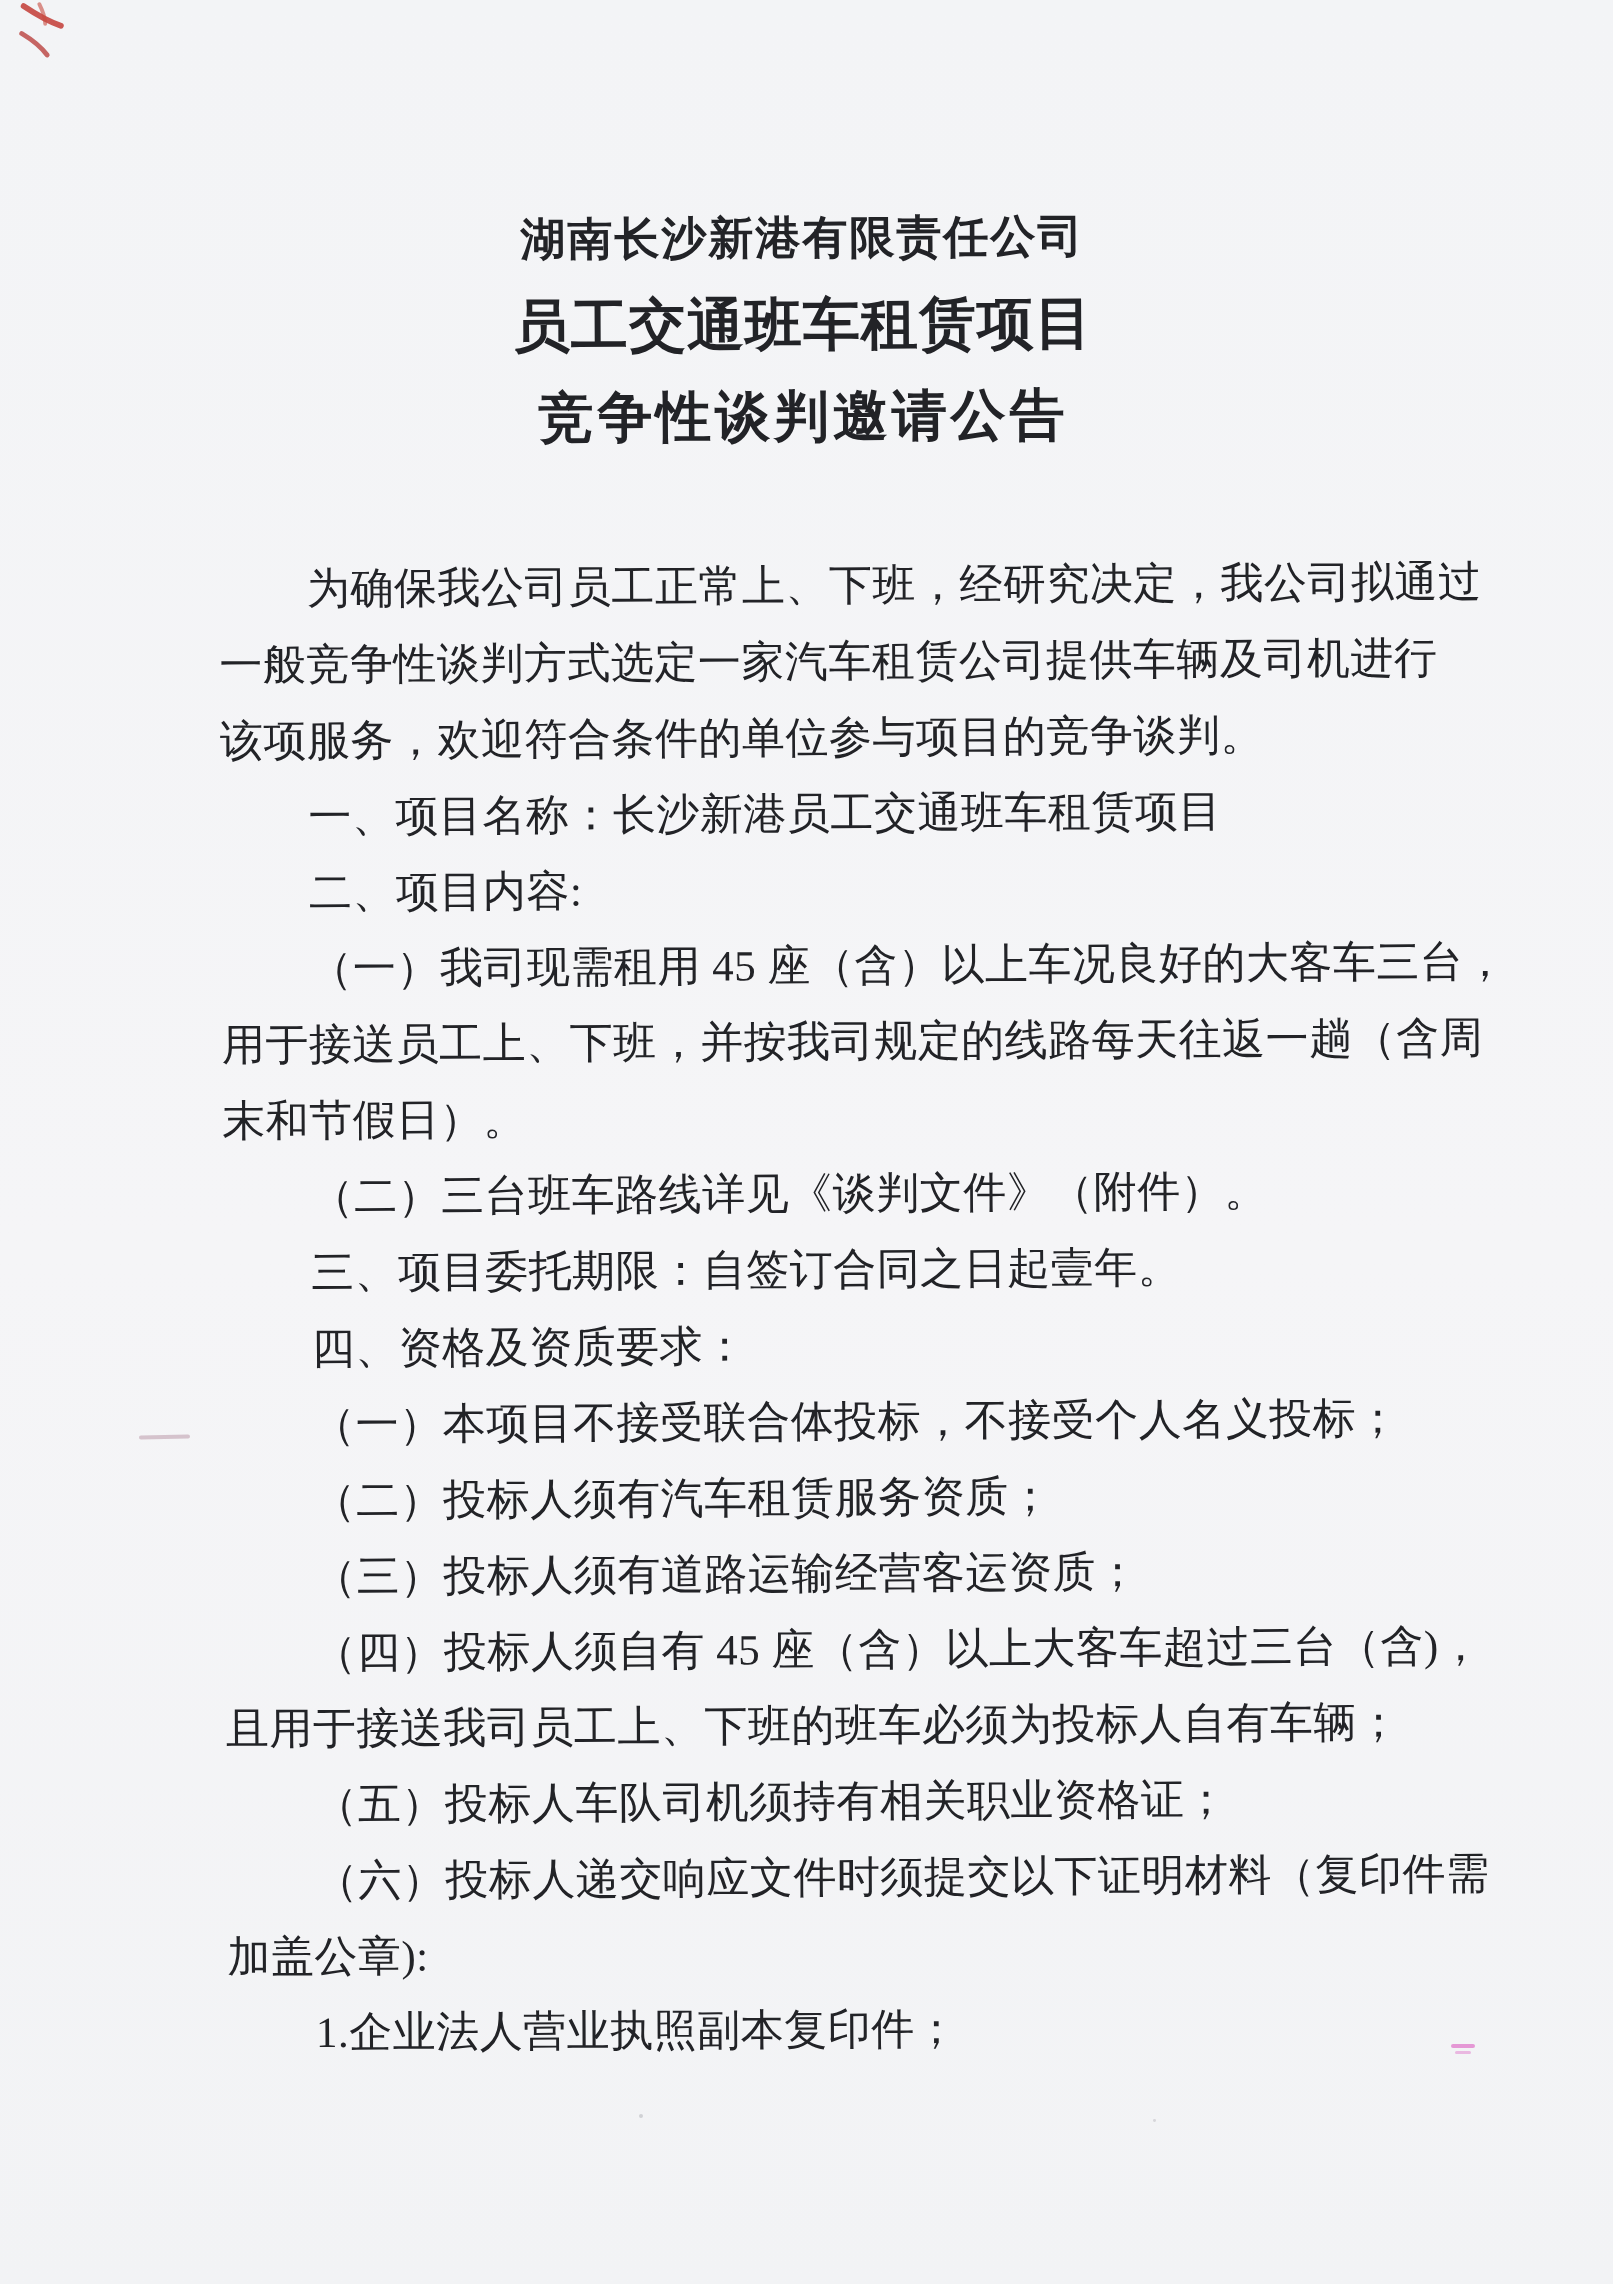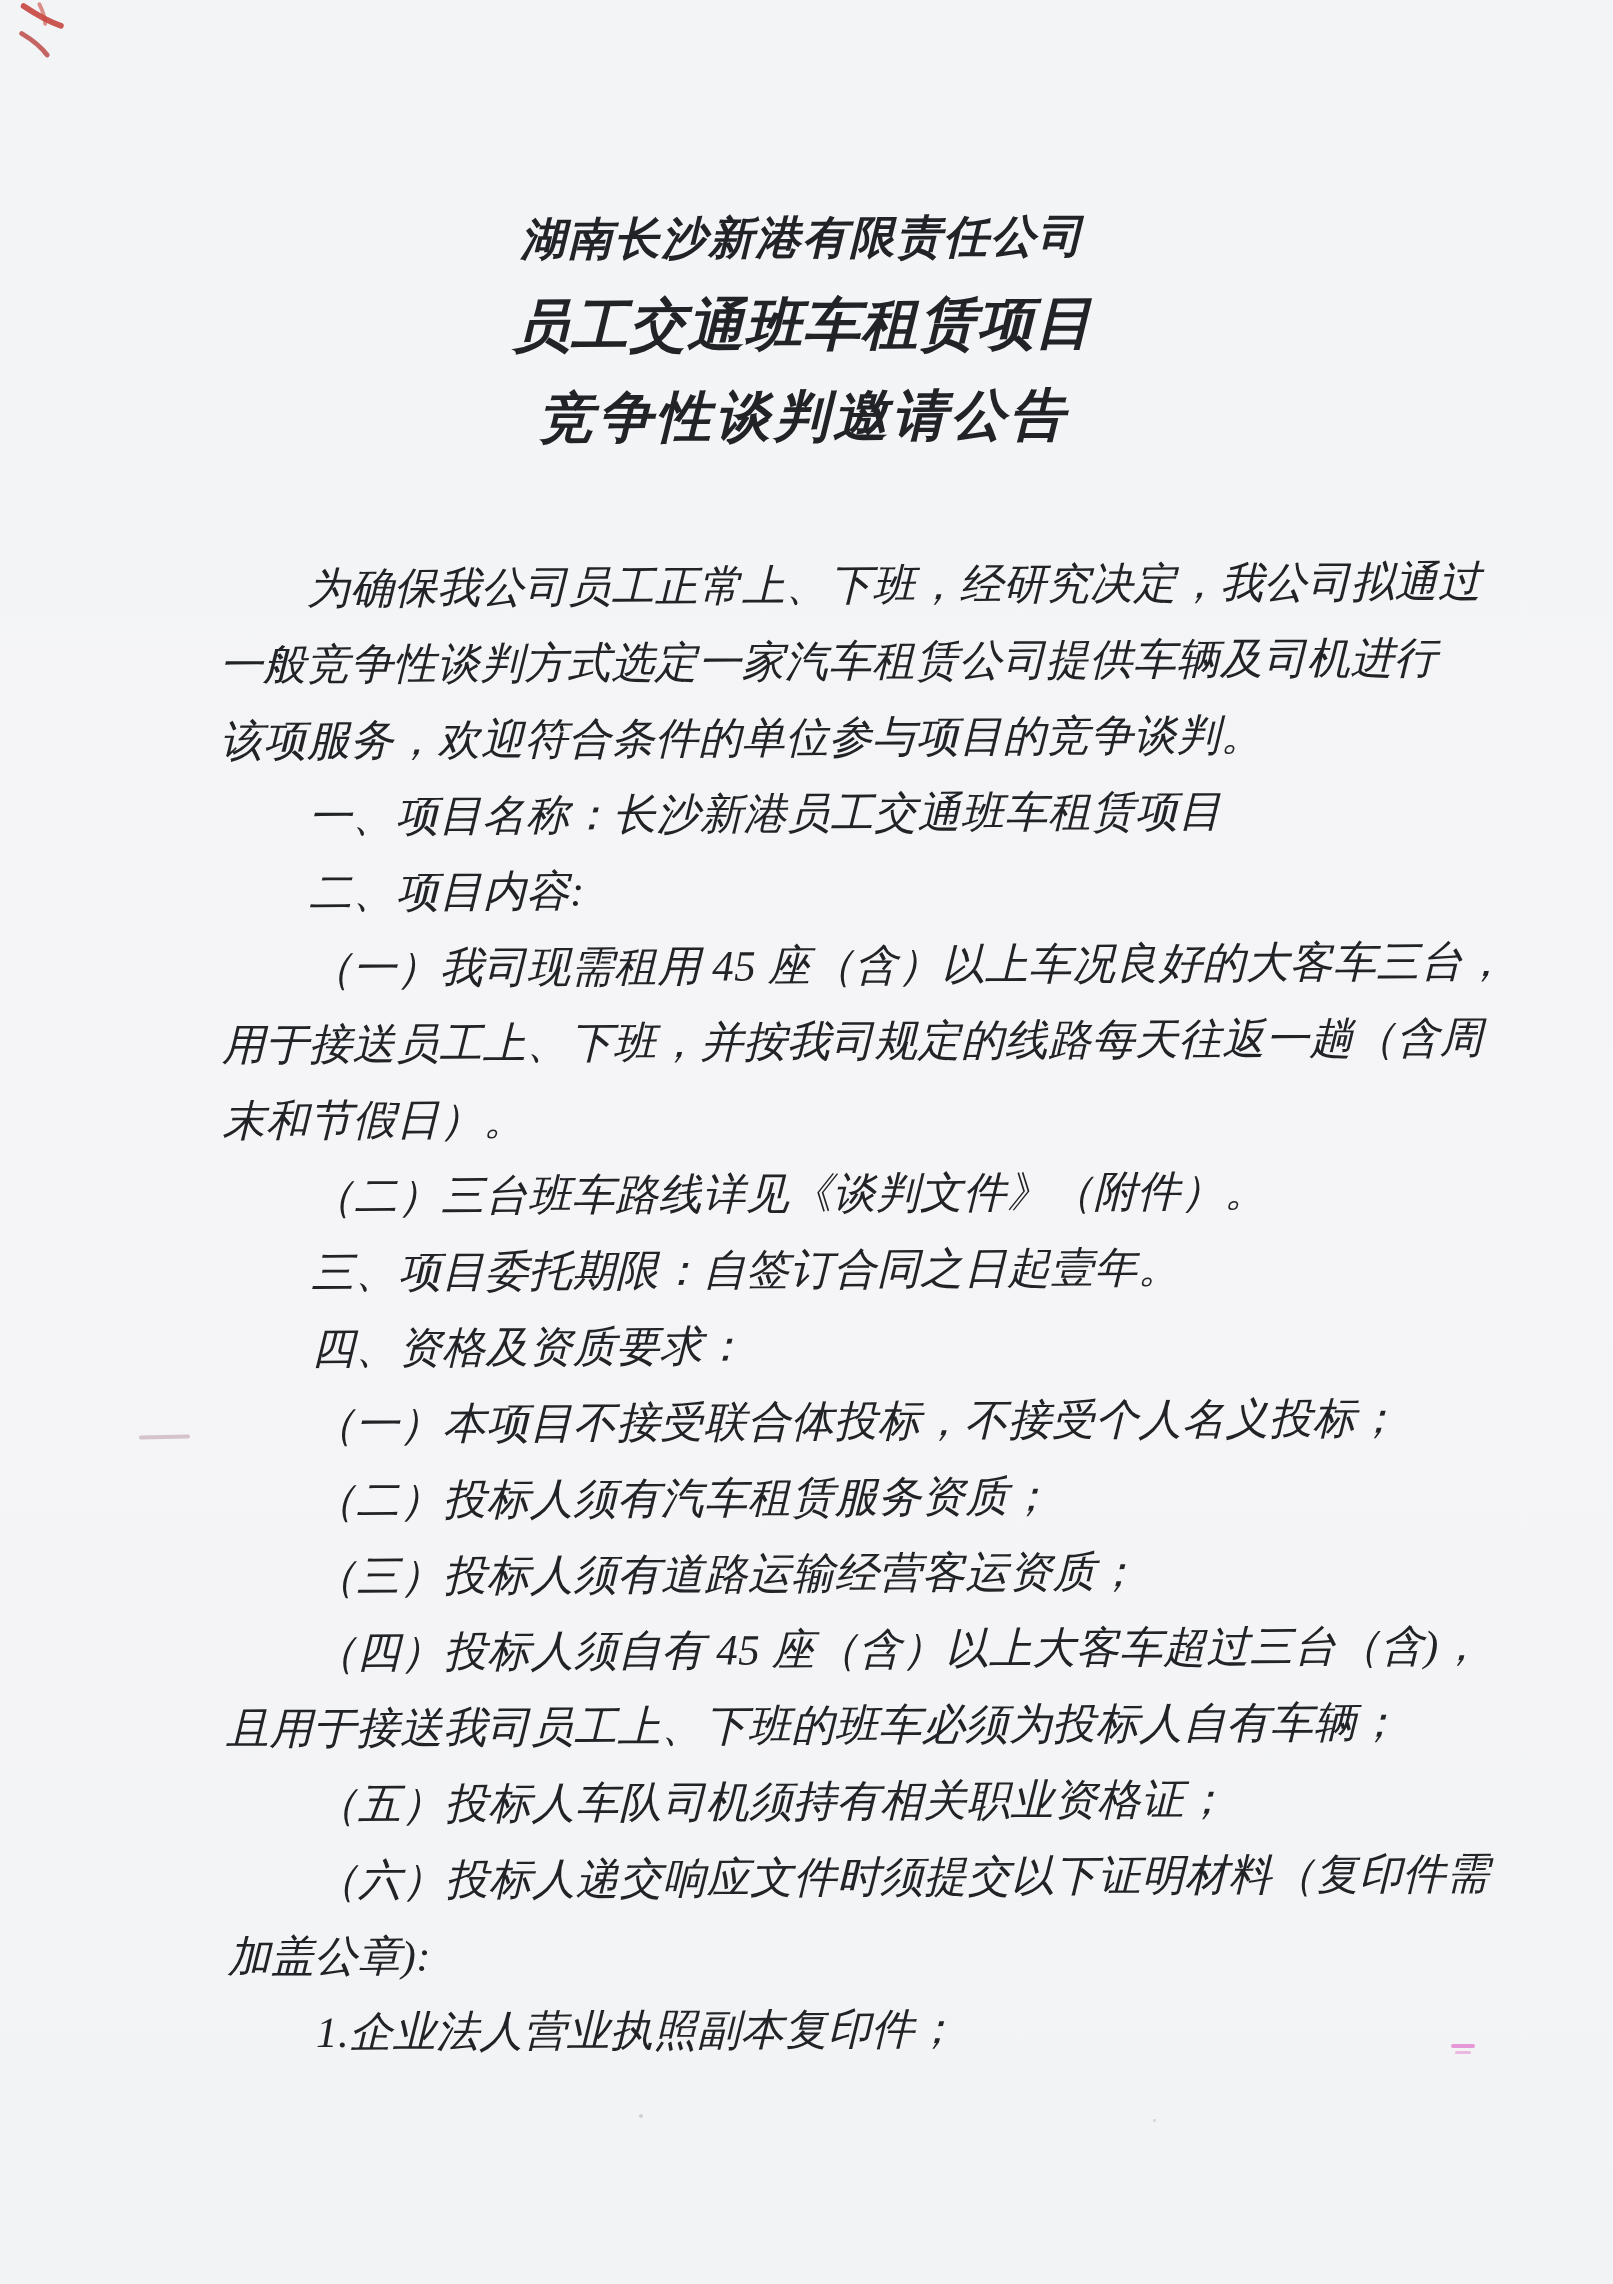--- a/index.html
+++ b/index.html
@@ -12,21 +12,20 @@
     position: relative;
     overflow: hidden;
     background: var(--paper, #f4f5f7);
     font-family: "Liberation Serif", "DejaVu Serif", serif;
     color: var(--ink, #222327);
   }
   .page {
     position: absolute;
     inset: 0;
     background: linear-gradient(180deg, #f3f4f6 0%, #f5f5f7 55%, #f2f3f5 100%);
-    font-style: italic;
   }
   .content {
     position: absolute;
     inset: 0;
     transform: rotate(-0.35deg);
     transform-origin: 50% 40%;
   }
   .titles {
     padding-top: 211px;
     text-align: center;

